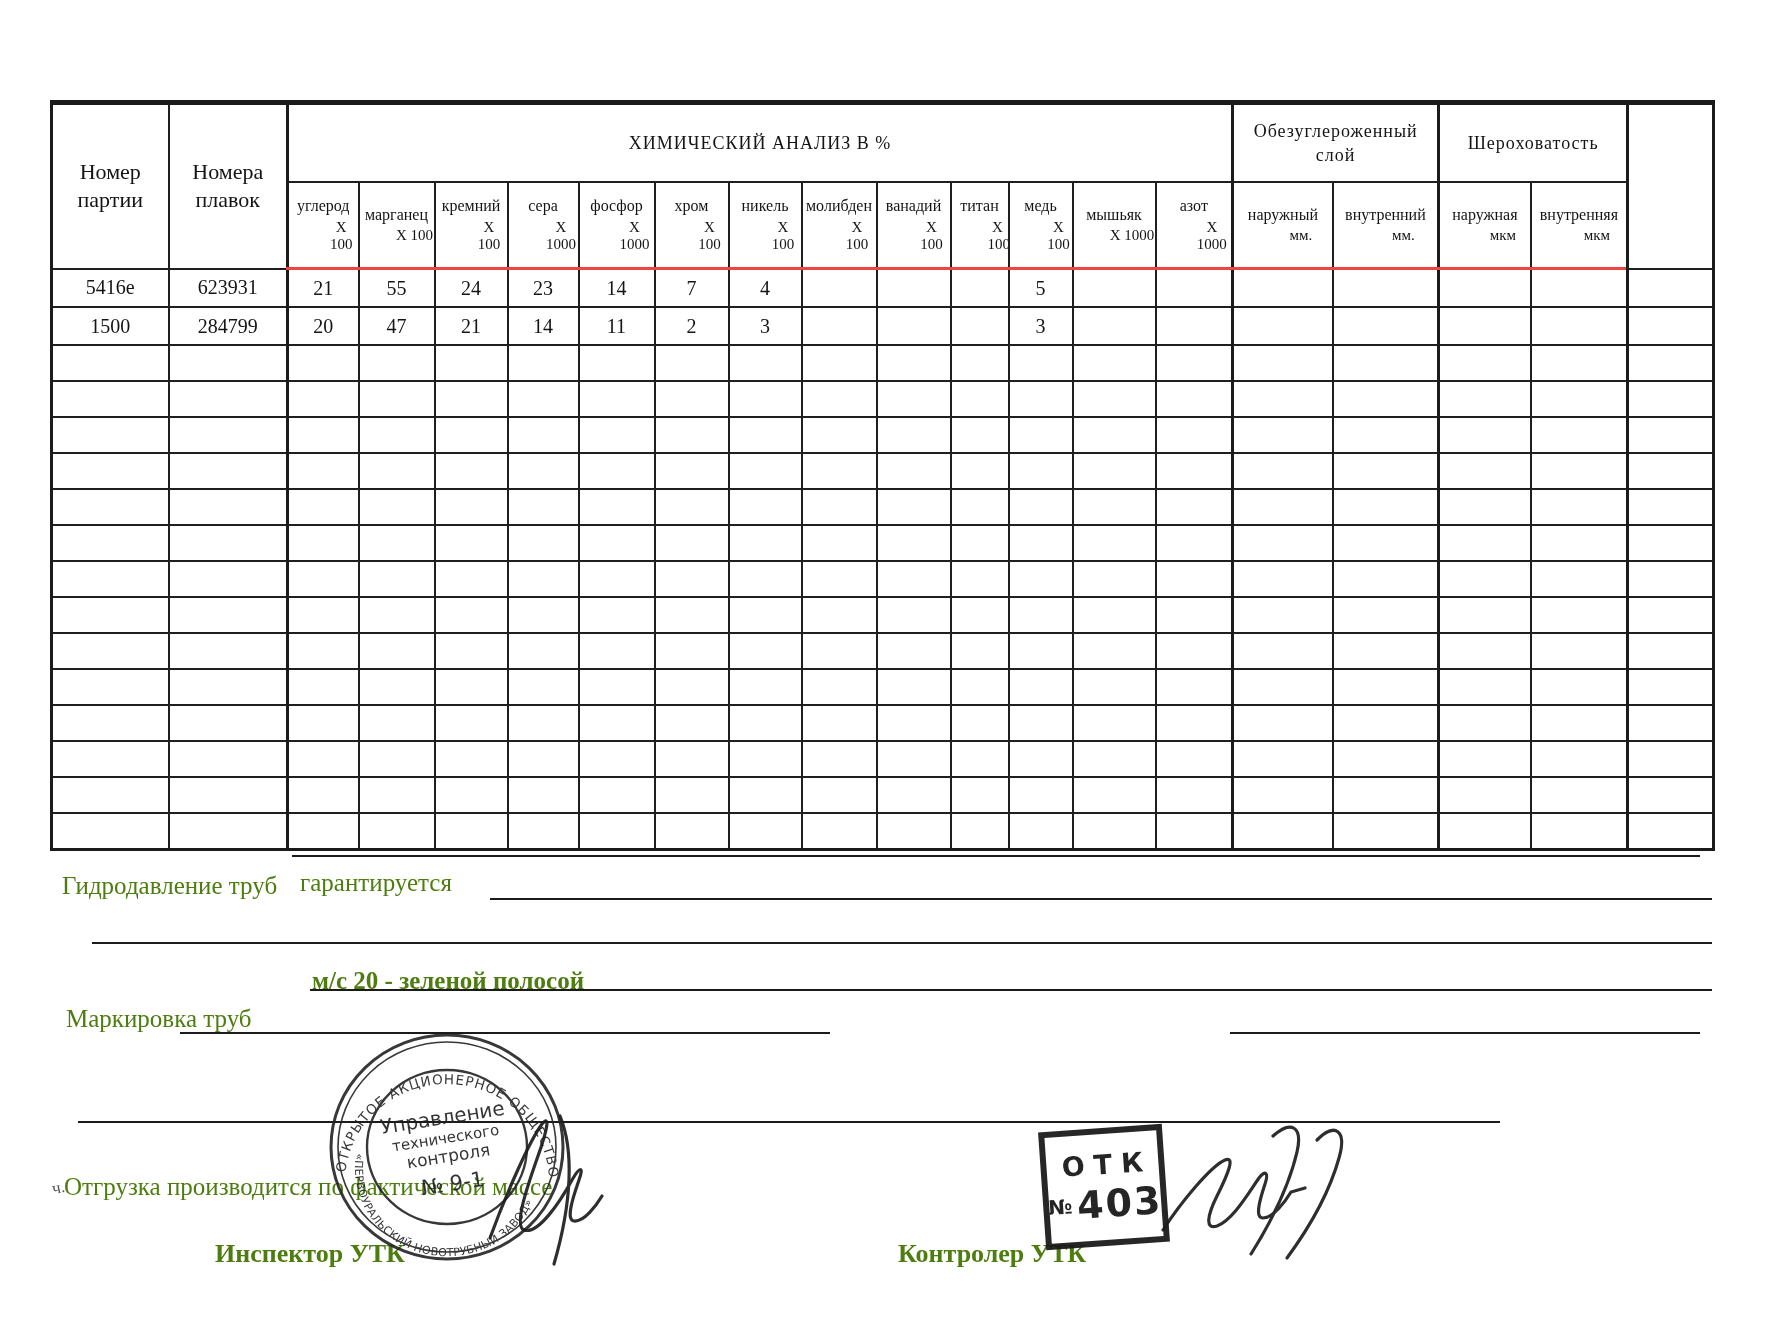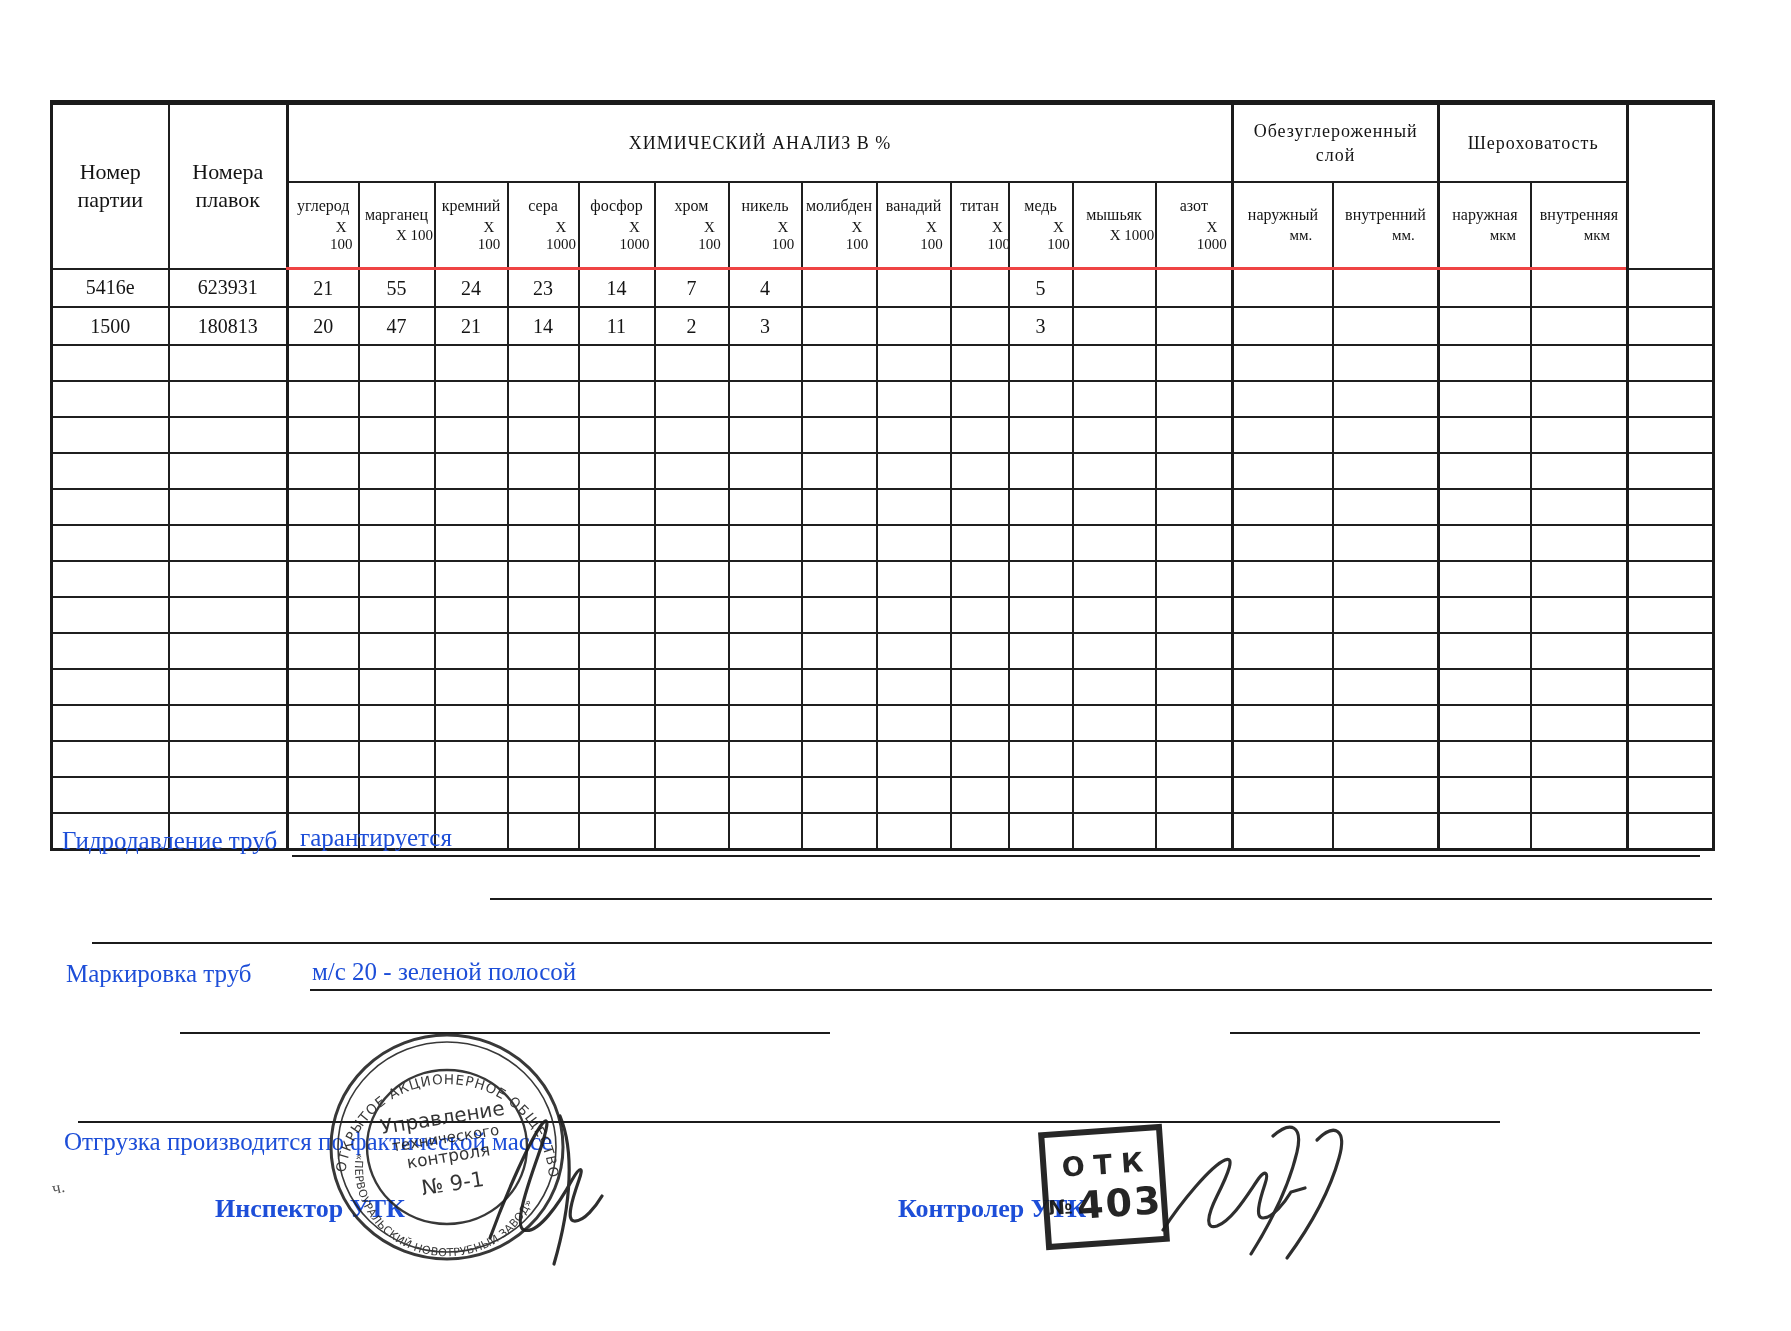--- a/index.html
+++ b/index.html
@@ -14,21 +14,21 @@
   .hrow1 th{height:76px;}
   th.idcol{font-size:22px;line-height:1.3;white-space:pre-line;}
   th.grp{font-size:18px;letter-spacing:1px;white-space:pre-line;line-height:1.35;}
   th.sub{height:84px;border-bottom:3px solid #ef4444;}
   th.sub .lbl{font-size:16px;line-height:1.15;}
   th.sub .fac{font-size:15px;margin-top:3px;margin-left:36px;}
   .thickL{border-left:3px solid #1b1b1b !important;}
   tr.r-filled td{height:36px;font-size:20px;}
   tr.r-empty td{height:34px;font-size:20px;}
   
-  .ftext{position:absolute;font-size:25px;white-space:nowrap;color:#1d4ed8;}
+  .ftext{position:absolute;font-size:25px;white-space:nowrap;color:#4d7c0f;margin-top:45px;}
   .fbold{font-weight:bold;font-size:26px;}
   .rule{position:absolute;height:2px;background:#1b1b1b;}
   .faint-mark{position:absolute;left:52px;top:1178px;font-size:17px;color:#555;transform:rotate(-12deg);}
   
   .round-stamp{position:absolute;left:325px;top:1030px;width:245px;height:235px;opacity:.9;}
   .rect-stamp{position:absolute;left:1042px;top:1128px;width:112px;height:106px;
               border:6px solid #151515;transform:rotate(-4deg);display:flex;flex-direction:column;
               align-items:center;justify-content:center;font-family:"DejaVu Sans",sans-serif;
               color:#131313;opacity:.92;background:transparent;}
   .rs-line1{font-size:27px;letter-spacing:9px;padding-left:9px;font-weight:bold;}
@@ -167,21 +167,21 @@
           <td></td>
           <td></td>
           <td class="thickL"></td>
           <td></td>
           <td class="thickL"></td>
           <td></td>
           <td class="thickL"></td>
         </tr>
         <tr class="r-filled">
           <td>1500</td>
-          <td>180813</td>
+          <td>284799</td>
           <td class="thickL">20</td>
           <td>47</td>
           <td>21</td>
           <td>14</td>
           <td>11</td>
           <td>2</td>
           <td>3</td>
           <td></td>
           <td></td>
           <td></td>
@@ -507,21 +507,21 @@
 
   <div class="ftext" style="left:62px;top:827px;">Гидродавление труб</div>
   <div class="ftext" style="left:300px;top:824px;">гарантируется</div>
   <div class="rule" style="left:292px;top:855px;width:1408px;"></div>
 
   <div class="rule" style="left:490px;top:898px;width:1222px;"></div>
 
   <div class="rule" style="left:92px;top:942px;width:1620px;"></div>
 
   <div class="ftext" style="left:66px;top:960px;">Маркировка труб</div>
-  <div class="ftext" style="left:312px;top:958px;">м/с 20 - зеленой полосой</div>
+  <div class="ftext" style="left:312px;top:922px;font-weight:bold;">м/с 20 - зеленой полосой</div>
   <div class="rule" style="left:310px;top:989px;width:1402px;"></div>
 
   <div class="rule" style="left:180px;top:1032px;width:650px;"></div>
   <div class="rule" style="left:1230px;top:1032px;width:470px;"></div>
 
   <div class="rule" style="left:78px;top:1121px;width:1422px;"></div>
   <div class="ftext" style="left:64px;top:1128px;">Отгрузка производится по фактической массе</div>
 
   <div class="ftext fbold" style="left:215px;top:1194px;">Инспектор  УТК</div>
   <div class="ftext fbold" style="left:898px;top:1194px;">Контролер УТК</div>

